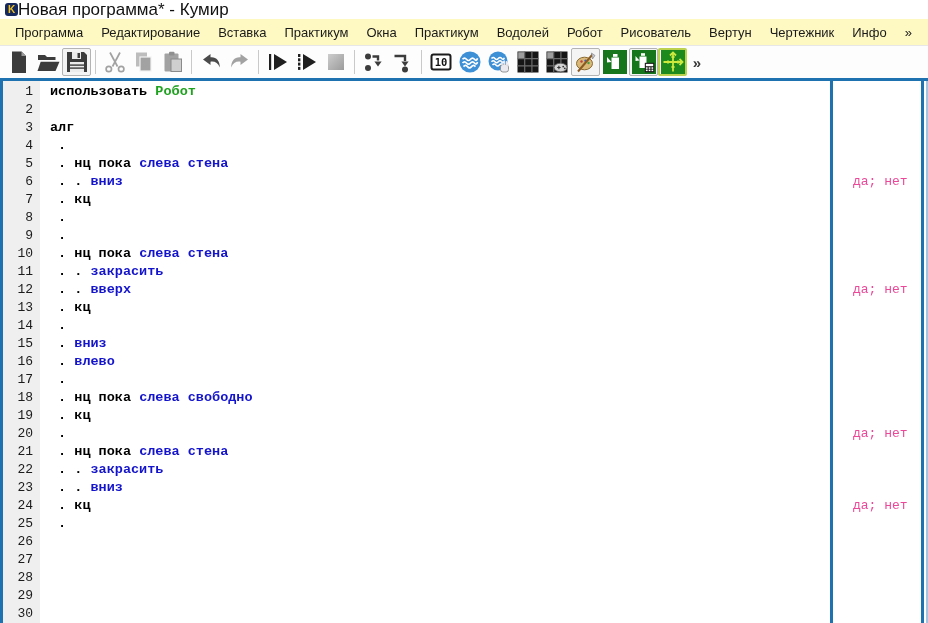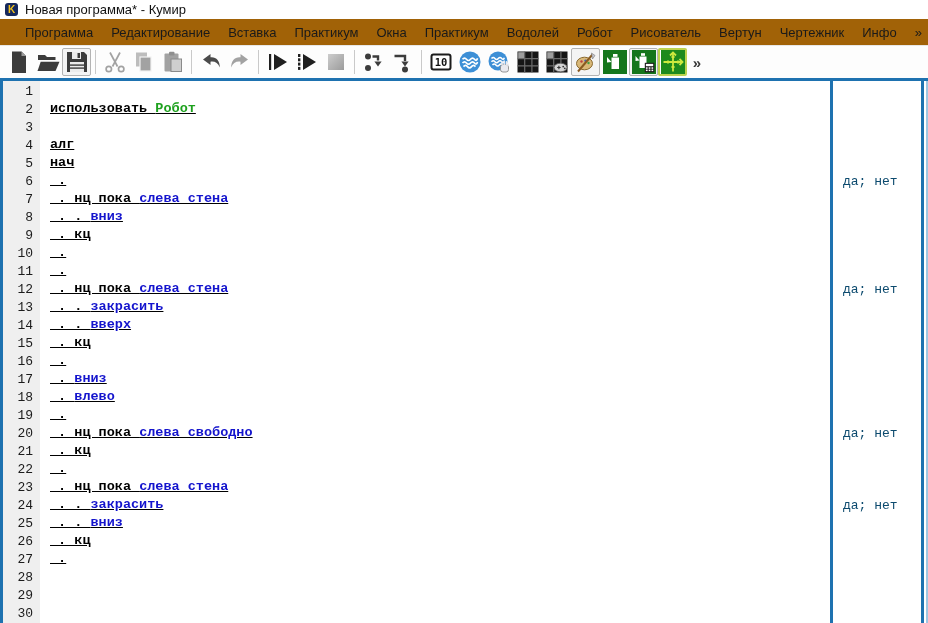--- a/index.html
+++ b/index.html
@@ -4,52 +4,52 @@
 <style>
   html,body{margin:0;padding:0;background:#ffffff;}
   .window{width:928px;height:623px;overflow:hidden;background:#ffffff;
           font-family:"Liberation Sans",sans-serif;position:relative;}
 
   
   .titlebar{height:19px;display:flex;align-items:center;padding-left:5px;background:#ffffff;}
   .appicon{width:13px;height:13px;border-radius:3px;background:#16295e;color:#f2c21d;
            font-size:10px;font-weight:bold;display:flex;align-items:center;justify-content:center;
            font-family:"Liberation Sans",sans-serif;}
-  .apptitle{font-size:13px;color:#111;margin-left:7px;}
+  .apptitle{font-size:17px;color:#111;}
 
   
-  .menubar{height:26px;display:flex;align-items:center;background:#a16207;padding-left:16px;}
+  .menubar{height:26px;display:flex;align-items:center;background:#fef9c3;padding-left:6px;}
   .menuitem{font-size:13px;color:#1a1a1a;padding:4px 9px;cursor:default;white-space:nowrap;}
 
   
   .toolbar{height:36px;box-sizing:border-box;display:flex;align-items:center;padding-left:4px;
            background:#fdfdfd;border-top:1px solid #e7e7e7;border-bottom:3px solid #1e72b0;}
   .tbtn{width:29px;height:28px;display:flex;align-items:center;justify-content:center;
         border:1px solid transparent;border-radius:2px;box-sizing:border-box;}
   .tbtn svg{width:24px;height:24px;display:block;}
   .tbtn.frame-gray{border-color:#b3b3b3;background:#f4f4f4;}
   .tbtn.frame-yellow{border-color:#bcd24e;border-width:2px;}
   .tbtn.more-btn{width:20px;font-size:15px;font-weight:bold;color:#3a3a3a;}
   .tsep{width:1px;height:24px;background:#c9c9c9;margin:0 4px;flex:0 0 1px;}
 
   
   .editor{display:flex;height:542px;border-left:3px solid #1e72b0;box-sizing:border-box;}
   .gutter{width:37px;flex:0 0 37px;background:#efefef;padding-top:2px;box-sizing:border-box;}
   .ln{height:18px;line-height:18px;text-align:right;padding-right:7px;
       font-family:"Liberation Mono","DejaVu Sans Mono",monospace;font-size:13px;color:#1c1c1c;}
-  .codearea{flex:1;background:#ffffff;padding-top:19px;overflow:hidden;text-decoration:underline;}
+  .codearea{flex:1;background:#ffffff;padding-top:2px;overflow:hidden;}
   .codeline{height:18px;line-height:18px;white-space:pre;padding-left:10px;
             font-family:"Liberation Mono","DejaVu Sans Mono",monospace;
             font-size:13.5px;font-weight:bold;}
   .tk-kw{color:#000000;}
   .tk-cmd{color:#1414cd;text-align:center;}
   .tk-act{color:#1ea11e;}
   .vdivider{width:3px;flex:0 0 3px;background:#1e72b0;}
   .marginarea{width:88px;flex:0 0 88px;background:#ffffff;padding-top:2px;}
-  .marginline{height:18px;line-height:18px;white-space:pre;padding-left:10px;color:#0c4a6e;
+  .marginline{height:18px;line-height:18px;white-space:pre;padding-left:20px;color:#ec4899;
               font-family:"Liberation Mono","DejaVu Sans Mono",monospace;font-size:13px;}
   .rightborder{width:3px;flex:0 0 3px;background:#1e72b0;}
   .winedge{width:4px;flex:0 0 4px;background:#ffffff;border-right:2px solid #9fc6e2;box-sizing:border-box;}
 </style>
 </head>
 <body>
 
 <div class="window">
 
   <div class="titlebar">
@@ -314,21 +314,20 @@
         <div class="ln">26</div>
         <div class="ln">27</div>
         <div class="ln">28</div>
         <div class="ln">29</div>
         <div class="ln">30</div>
       </div>
     <div class="codearea" id="codearea">
         <div class="codeline"><span class="tk-kw">использовать </span><span class="tk-act">Робот</span></div>
         <div class="codeline"></div>
         <div class="codeline"><span class="tk-kw">алг</span></div>
-        <div class="codeline"><span class="tk-kw">нач</span></div>
         <div class="codeline"><span class="tk-kw"> .</span></div>
         <div class="codeline"><span class="tk-kw"> . нц пока </span><span class="tk-cmd">слева стена</span></div>
         <div class="codeline"><span class="tk-kw"> . . </span><span class="tk-cmd">вниз</span></div>
         <div class="codeline"><span class="tk-kw"> . кц</span></div>
         <div class="codeline"><span class="tk-kw"> .</span></div>
         <div class="codeline"><span class="tk-kw"> .</span></div>
         <div class="codeline"><span class="tk-kw"> . нц пока </span><span class="tk-cmd">слева стена</span></div>
         <div class="codeline"><span class="tk-kw"> . . </span><span class="tk-cmd">закрасить</span></div>
         <div class="codeline"><span class="tk-kw"> . . </span><span class="tk-cmd">вверх</span></div>
         <div class="codeline"><span class="tk-kw"> . кц</span></div>

